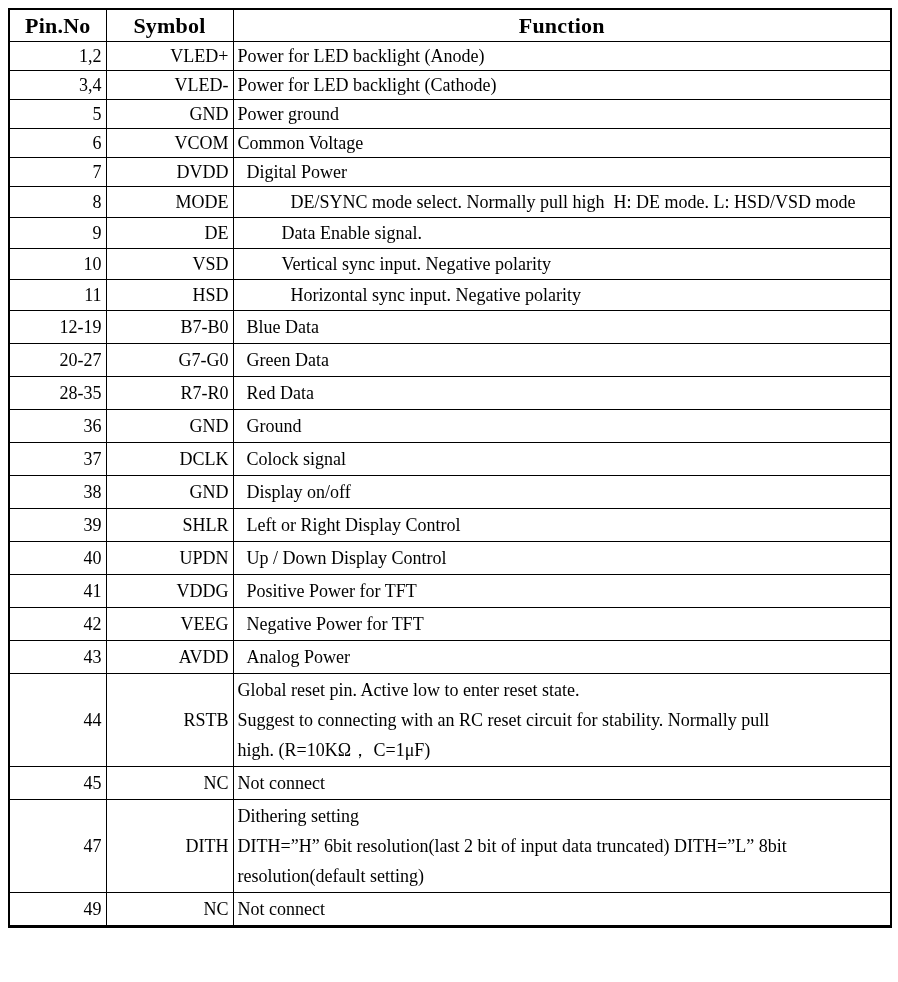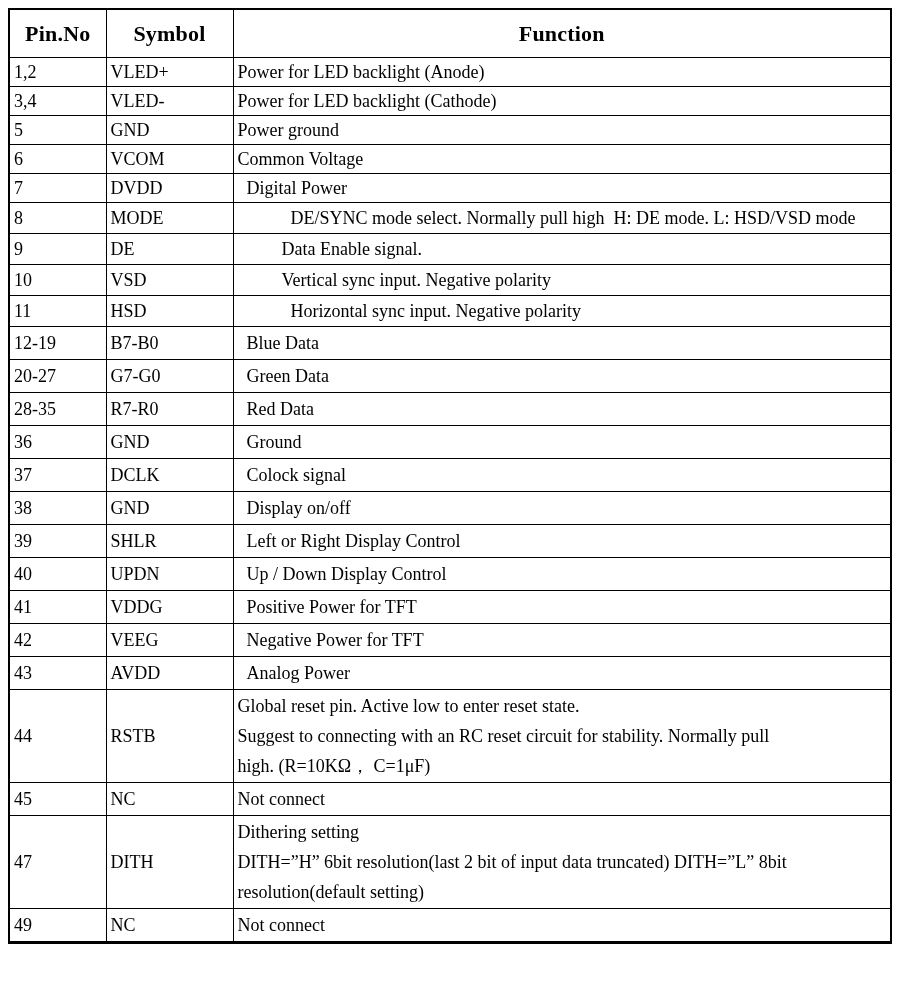--- a/index.html
+++ b/index.html
@@ -32,30 +32,30 @@
   table.pin-table td {
     border: 1px solid #000000;
     vertical-align: middle;
     overflow: hidden;
   }
   table.pin-table th {
     font-size: 22px;
     font-weight: bold;
     text-align: center;
     height: 31px;
-    padding: 8px;
+    padding: 0;
     letter-spacing: 0.2px;
   }
   table.pin-table td {
     font-size: 18px;
     height: 30px;
     padding: 1px 4px;
   }
   td.ctr {
-    text-align: left;
+    text-align: right;
     padding: 1px 2px;
   }
   td.fn {
     text-align: left;
     padding: 2px 8px 2px 10px;
     white-space: pre-wrap;
     line-height: 30px;
     margin-left: 44px;
   }
   

